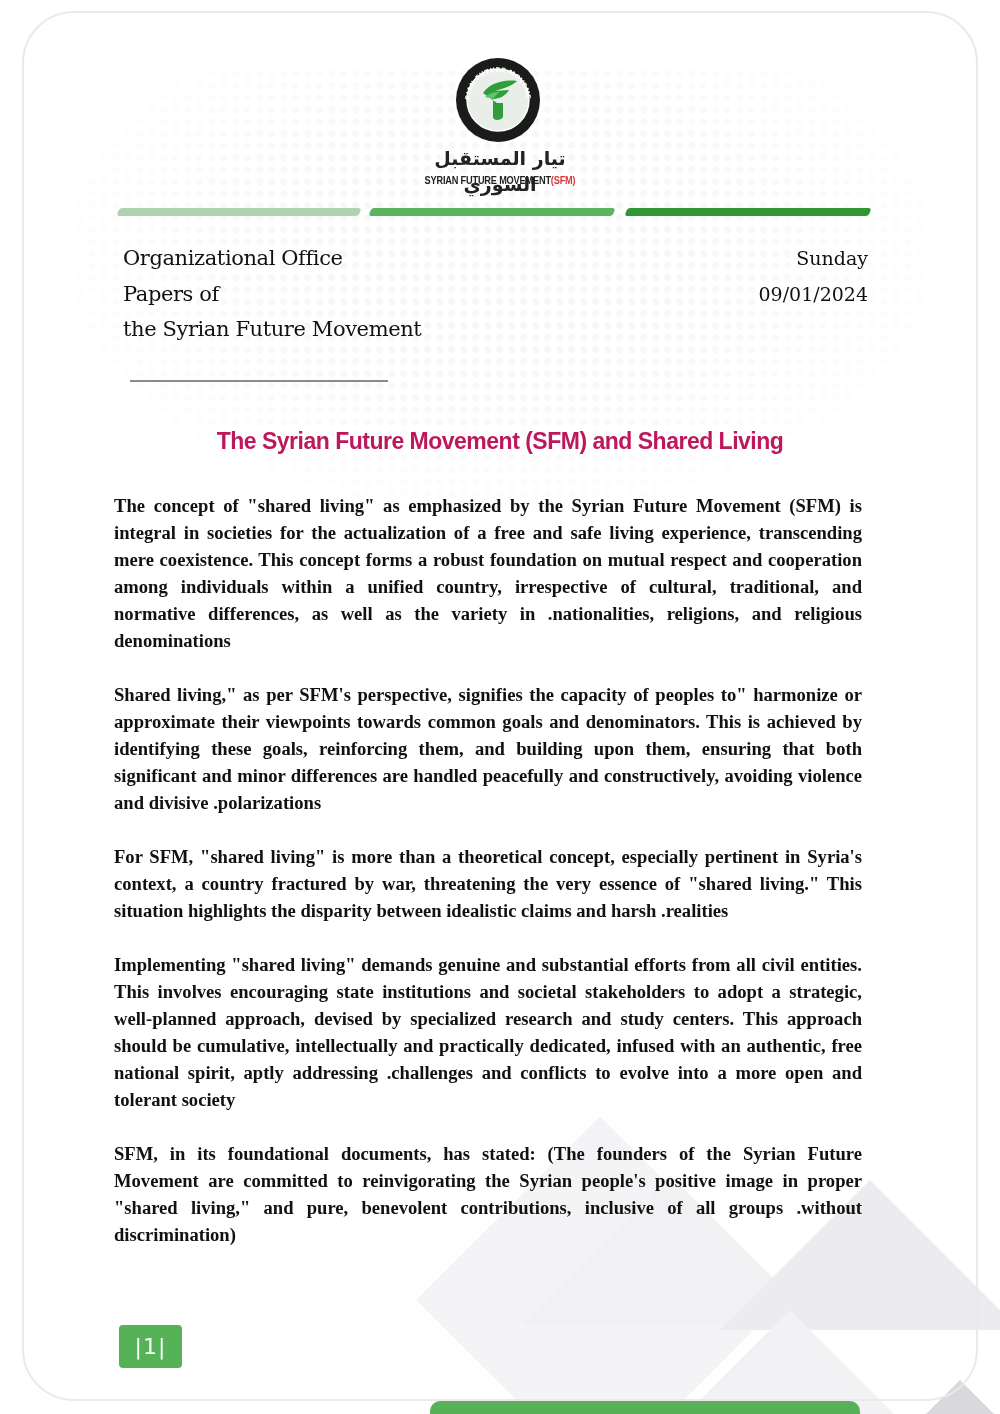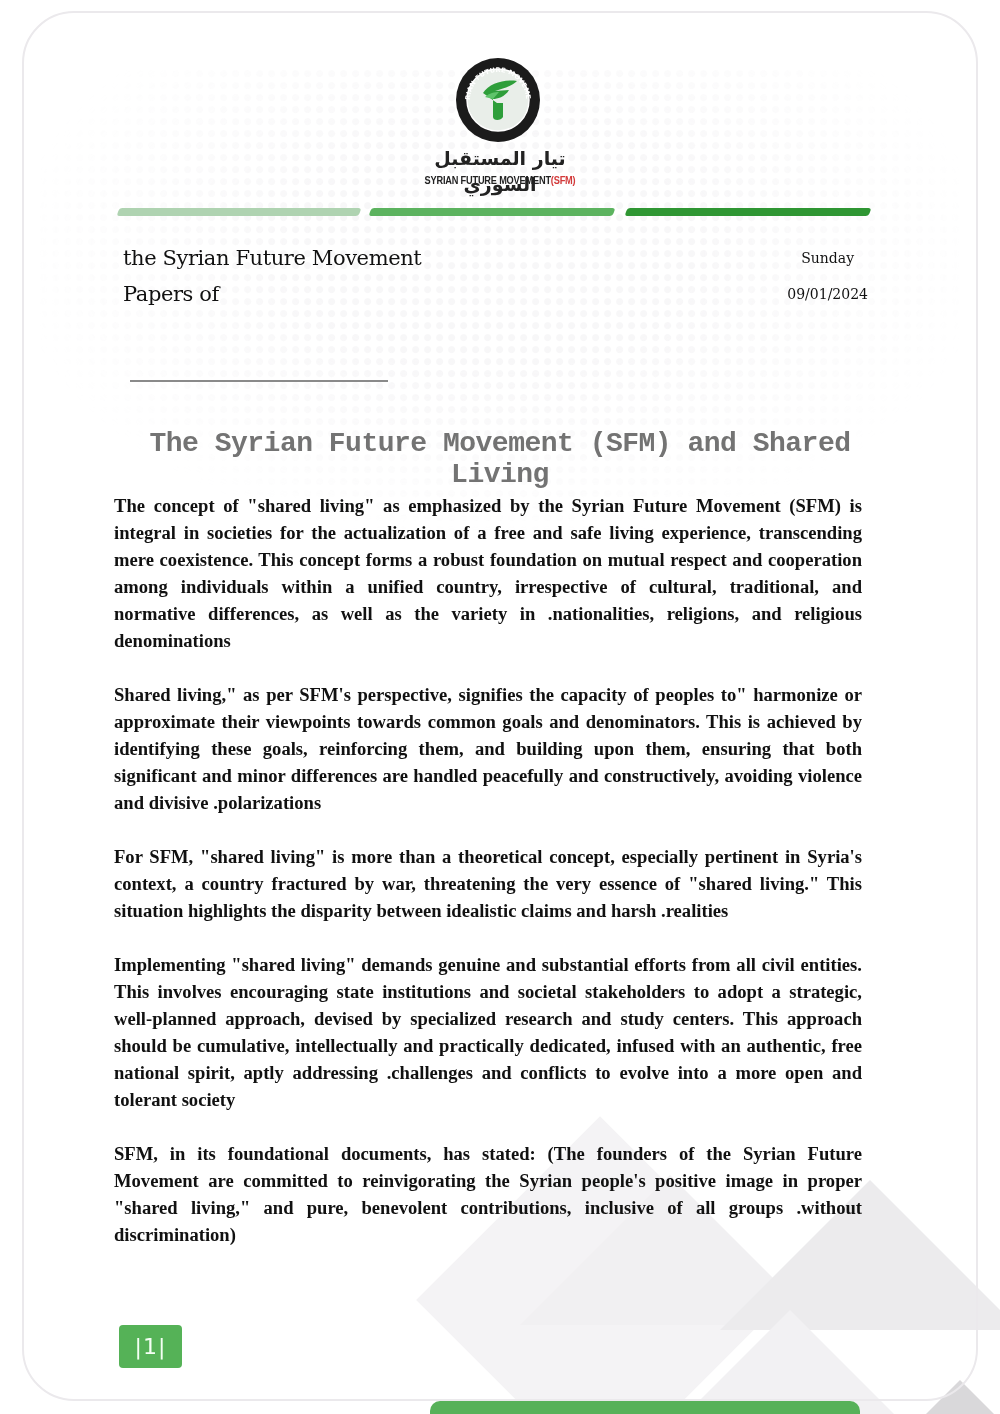--- a/index.html
+++ b/index.html
@@ -127,39 +127,39 @@
       left: 130px;
       top: 380px;
       width: 258px;
       height: 2px;
       background: #8a8a8a;
     }
     .info-right {
       position: absolute;
       right: 132px;
       top: 241px;
-      text-align: center;
+      text-align: right;
       font-family: "DejaVu Serif", serif;
-      font-size: 14px;
+      font-size: 19px;
       line-height: 35.5px;
       color: #111;
     }
 
     
     .doc-title {
       position: absolute;
       left: 100px;
       width: 800px;
       top: 428px;
       text-align: center;
-      font-family: Liberation Mono, monospace;
-      font-weight: bold;
-      font-size: 28px;
+      font-family: Liberation Sans, sans-serif;
+      font-weight: bold;
+      font-size: 23px;
       letter-spacing: -0.5px;
-      color: #737373;
+      color: #be185d;
     }
 
     
     .body {
       position: absolute;
       left: 114px;
       width: 748px;
       top: 492px;
     }
     .para {
@@ -228,22 +228,23 @@
 <div class="logo-arabic">تيار المستقبل السوري</div>
 <div class="logo-english">
   <span>SYRIAN FUTURE MOVEMENT</span><span class="sfm">(SFM)</span>
 </div>
 
 <div class="bar b1"></div>
 <div class="bar b2"></div>
 <div class="bar b3"></div>
 
 <div class="info-left">
+  <div>Organizational Office</div>
+  <div>Papers of</div>
   <div>the Syrian Future Movement</div>
-  <div>Papers of</div>
 </div>
 <div class="info-underline"></div>
 
 <div class="info-right">
   <div>Sunday</div>
   <div>09/01/2024</div>
 </div>
 
 <div class="doc-title">The Syrian Future Movement (SFM) and Shared Living</div>
 

